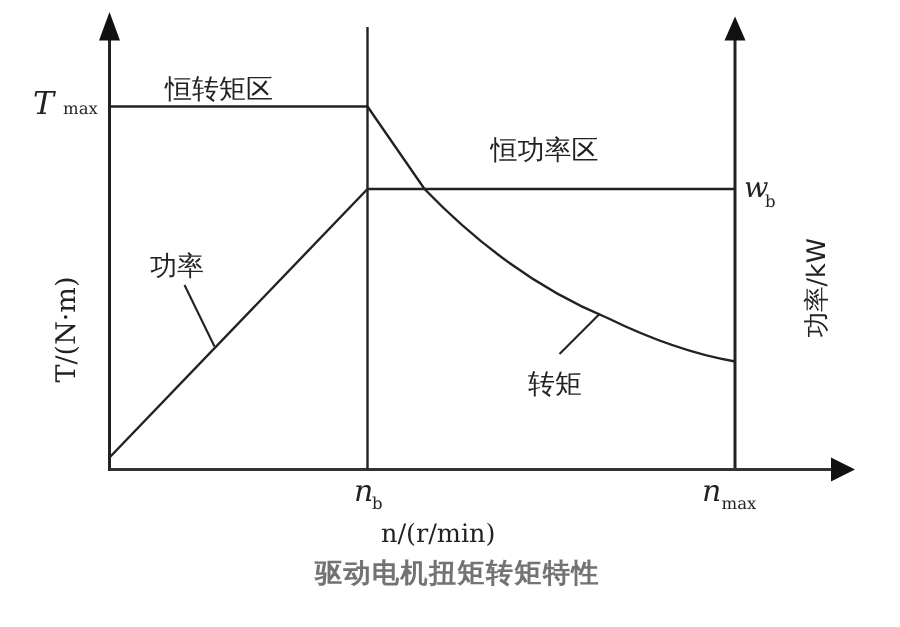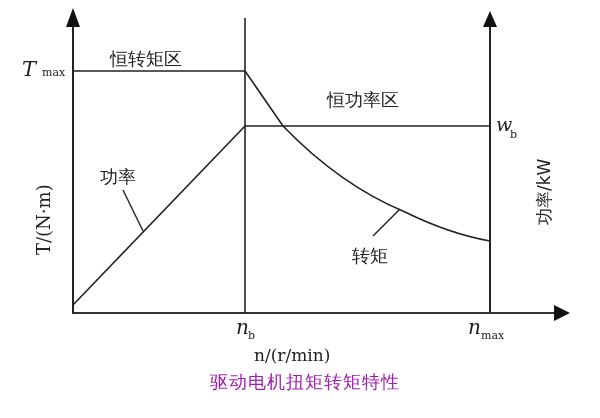--- a/index.html
+++ b/index.html
@@ -1,20 +1,20 @@
 <!DOCTYPE html>
 <html><head>
 <meta charset="utf-8">
 <style>
   html, body { margin:0; padding:0; background:#ffffff; }
   body { width:600px; height:418px; position:relative; overflow:hidden; font-family:"DejaVu Serif", serif; }
   #chart { position:absolute; left:0; top:0; }
   .lbl { font-family:"DejaVu Serif", serif; fill:#222; }
   .cn { font-family:"DejaVu Sans", sans-serif; fill:#222; }
-  .caption { position:absolute; left:210px; top:370px; font-family:"DejaVu Sans", sans-serif; font-size:18px; color:#a21caf; letter-spacing:1px; }
+  .caption { position:absolute; left:210px; top:370px; font-family:"DejaVu Sans", sans-serif; font-size:18px; color:#737373; letter-spacing:1px;font-weight:bold; }
 </style>
 </head>
 <body>
 
 <svg id="chart" width="600" height="418" viewBox="0 0 600 418">
 
   <line x1="73" y1="26" x2="73" y2="314" stroke="#222" stroke-width="2"></line>
   <polygon points="66,27 80,27 73,8" fill="#111"></polygon>
 
   <line x1="490" y1="26" x2="490" y2="314" stroke="#222" stroke-width="2"></line>

